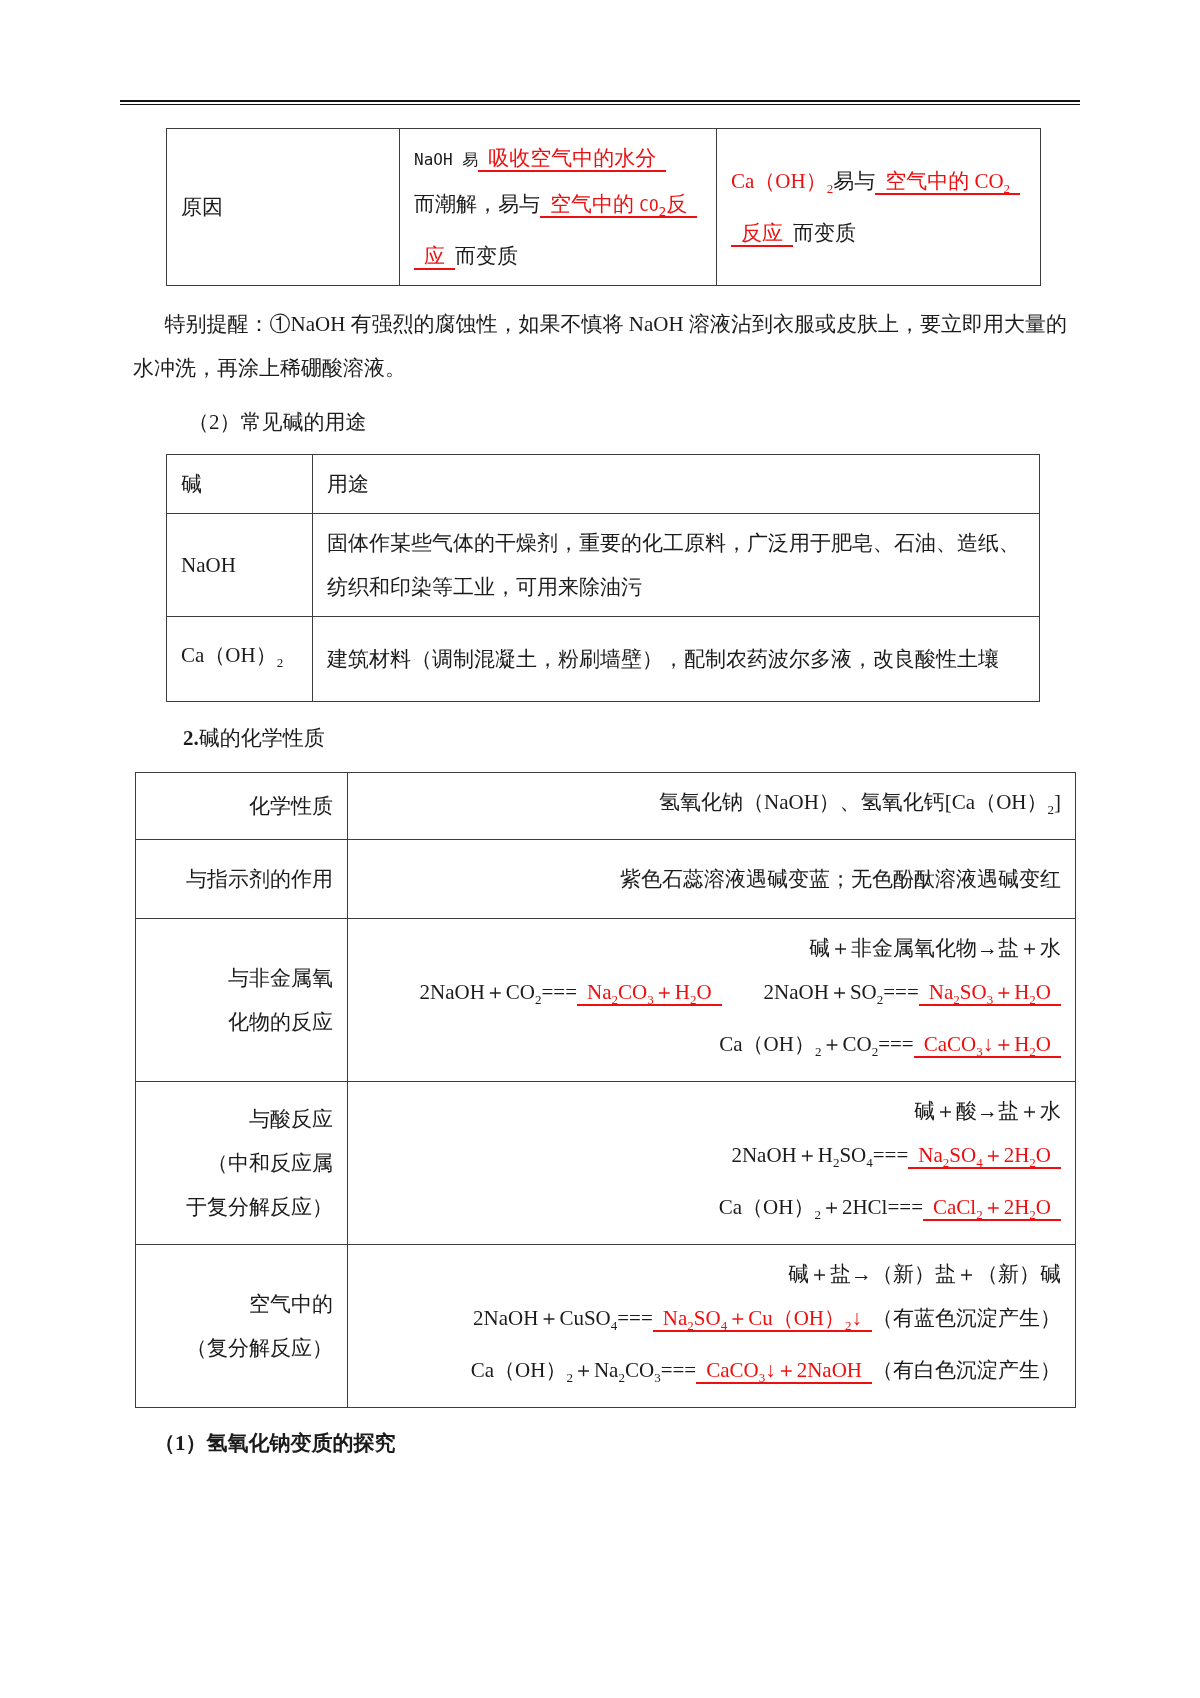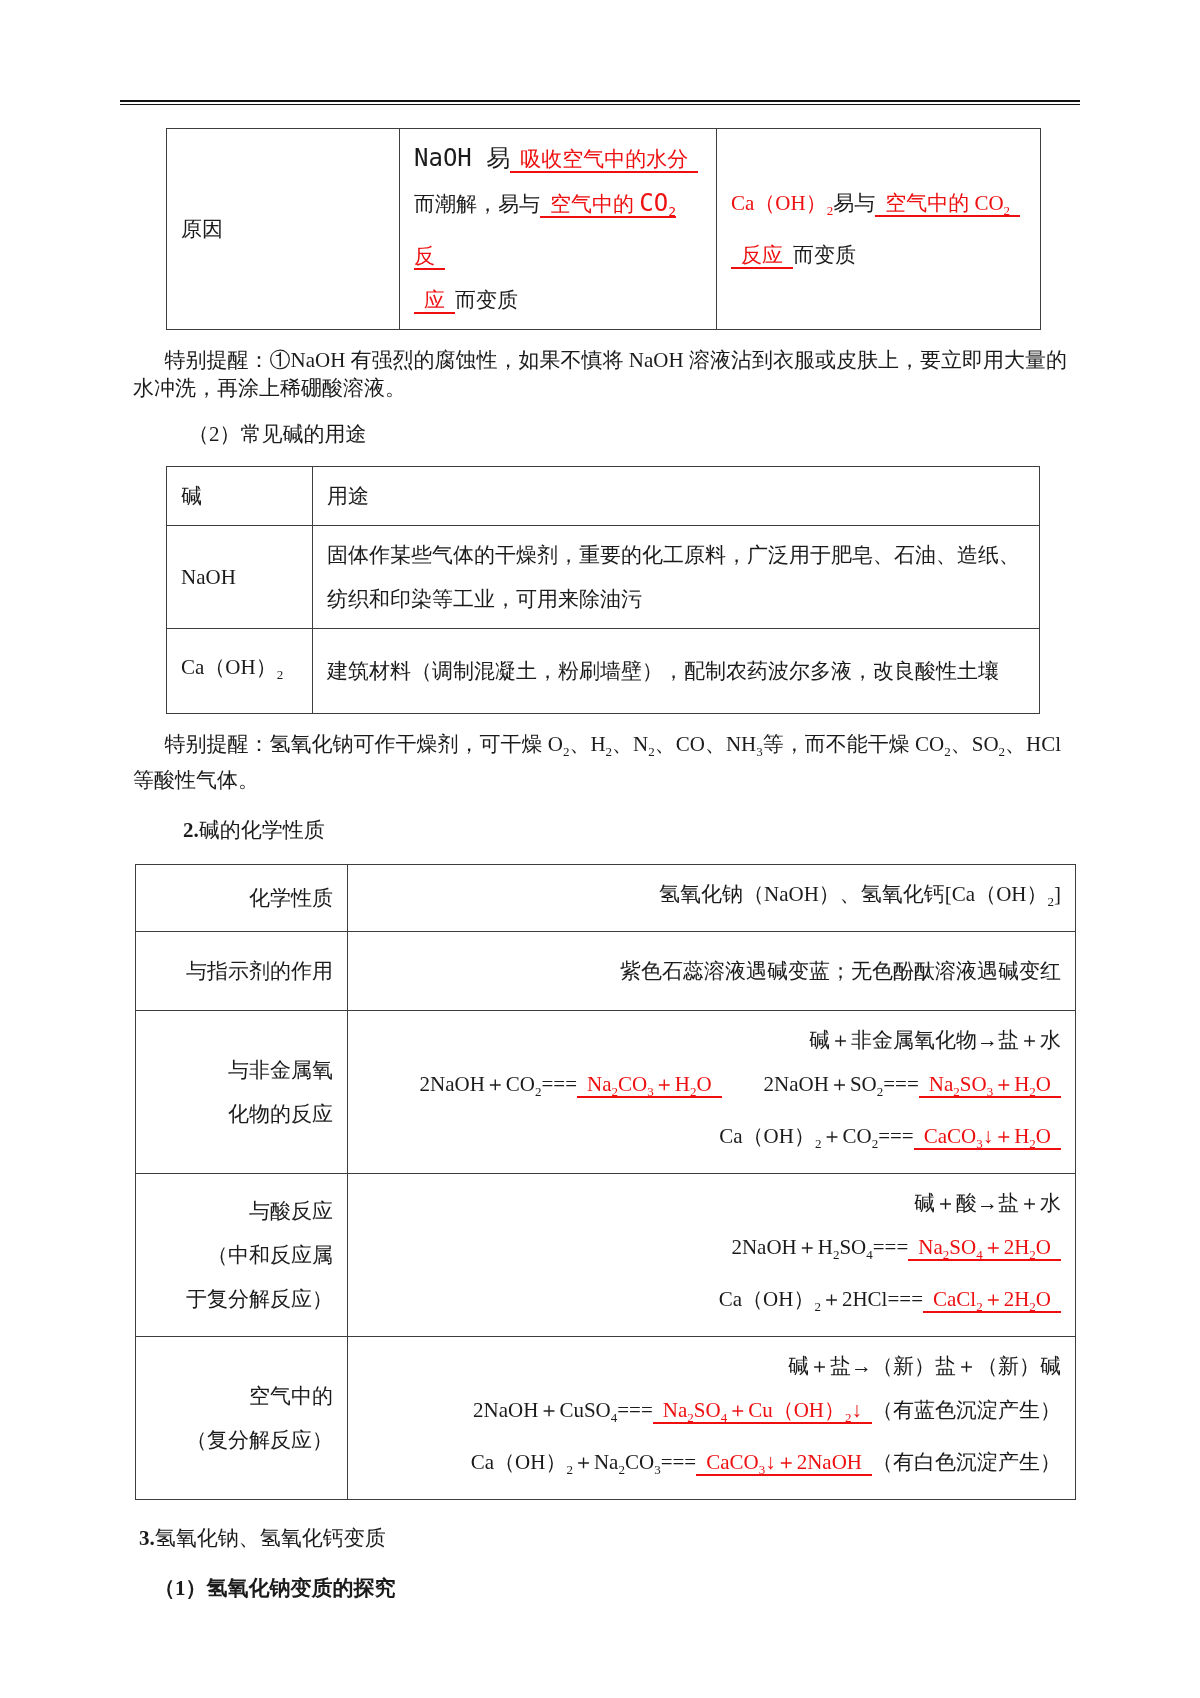--- a/index.html
+++ b/index.html
@@ -40,31 +40,31 @@
   .t-compare td.c2{width:288px;}
   .t-compare td.c3{width:295px;}
   .t-uses{margin:10px 0 0 33px;width:871px;}
   .t-uses td.c1{width:117px;}
   .t-uses td.c2{width:698px;border-radius:18px;}
   .t-uses tr.roomy td{padding:16px 14px;}
   .t-props{margin:12px 0 13px 2px;width:938px;text-align:right;}
   .t-props td.c1{width:183px;}
   .t-props td.c2{width:699px;}
   .t-props tr.roomy td{padding:17px 14px;}
-  .note{margin:16px 0 0 0;line-height:28px;text-indent:1.5em;}
+  .note{margin:16px 0 0 0;line-height:44px;text-indent:1.5em;}
   .para{margin:6px 0 0 0;line-height:44px;}
   .h{line-height:44px;margin-top:10px;}
   .h-uses{margin-left:55px;}
   .h-prop{margin-left:50px;margin-top:14px;}
   .h-det{margin-left:6px;margin-top:16px;}
   .h-exp{margin-left:21px;margin-top:6px;font-weight:bold;}
   .line{min-height:44px;}
   .red{color:var(--red);}
   .bold{font-weight:bold;}
-  .mono{font-family:"DejaVu Sans Mono",monospace;font-size:24px;}
+  .mono{font-family:"DejaVu Sans Mono",monospace;font-size:16px;}
   .sub{font-size:13px;vertical-align:-5px;}
   .blank{
     color:var(--red);
     border-bottom:2px solid var(--red);
     padding:0 10px;
   }
 </style>
 </head>
 <body>
 
@@ -117,23 +117,20 @@
           <td class="c1">
               <div class="line"><span>Ca（OH）</span><span class="sub">2</span></div>
             </td>
           <td class="c2">
               <div class="line"><span>建筑材料（调制混凝土，粉刷墙壁），配制农药波尔多液，改良酸性土壤</span></div>
             </td>
         </tr>
       </tbody>
     </table>
 
-    <div class="note">
-        <div class="line"><span>特别提醒：氢氧化钠可作干燥剂，可干燥 O</span><span class="sub">2</span><span>、H</span><span class="sub">2</span><span>、N</span><span class="sub">2</span><span>、CO、NH</span><span class="sub">3</span><span>等，而不能干燥 CO</span><span class="sub">2</span><span>、SO</span><span class="sub">2</span><span>、HCl 等酸性气体。</span></div>
-      </div>
 
     <div class="h h-prop">
         <div class="line"><span class="bold">2.</span><span>碱的化学性质</span></div>
       </div>
 
     <table class="tbl t-props">
       <tbody>
         <tr>
           <td class="c1">
               <div class="line"><span>化学性质</span></div>
@@ -180,22 +177,19 @@
             </td>
           <td class="c2">
               <div class="line"><span>碱＋盐→（新）盐＋（新）碱</span></div>
               <div class="line"><span>2NaOH＋CuSO</span><span class="sub">4</span><span>===</span><span class="blank"><span>Na</span><span class="sub">2</span><span>SO</span><span class="sub">4</span><span>＋Cu（OH）</span><span class="sub">2</span><span>↓</span></span><span>（有蓝色沉淀产生）</span></div>
               <div class="line"><span>Ca（OH）</span><span class="sub">2</span><span>＋Na</span><span class="sub">2</span><span>CO</span><span class="sub">3</span><span>===</span><span class="blank"><span>CaCO</span><span class="sub">3</span><span>↓＋2NaOH</span></span><span>（有白色沉淀产生）</span></div>
             </td>
         </tr>
       </tbody>
     </table>
 
-    <div class="h h-det">
-        <div class="line"><span class="bold">3.</span><span>氢氧化钠、氢氧化钙变质</span></div>
-      </div>
     <div class="h h-exp">（1）氢氧化钠变质的探究</div>
     <div class="para">
         <div class="line"></div>
       </div>
 
   </div>
 </div>
 
 </body></html>

